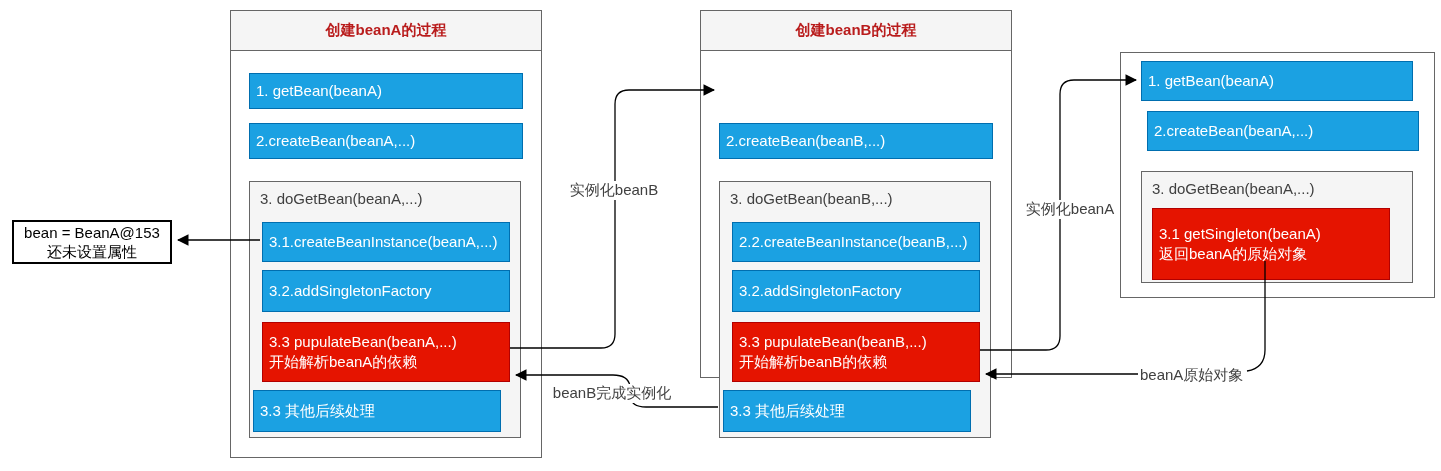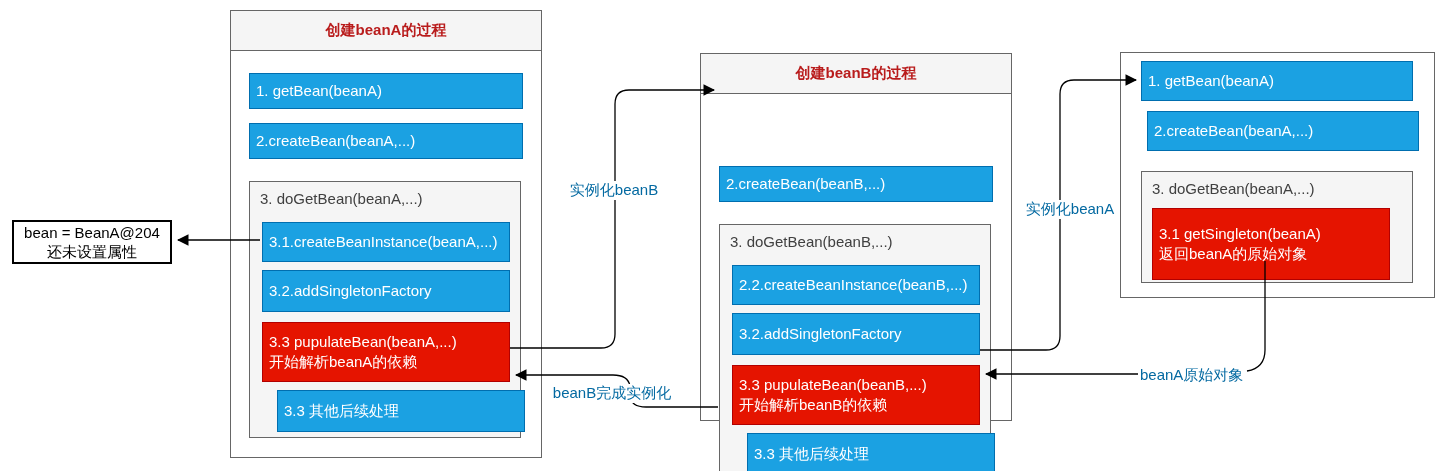--- a/index.html
+++ b/index.html
@@ -58,21 +58,21 @@
     white-space: nowrap;
   }
 
   
   .proc .step1    { left: 18px; top: 62px;  width: 274px; height: 36px; }
   .proc .step2    { left: 18px; top: 112px; width: 274px; height: 36px; }
   .proc .sub3     { left: 18px; top: 170px; width: 272px; height: 257px; }
   .proc .step31   { left: 12px; top: 40px;  width: 248px; height: 40px; }
   .proc .step32   { left: 12px; top: 88px;  width: 248px; height: 42px; }
   .proc .step33   { left: 12px; top: 140px; width: 248px; height: 60px; }
-  .proc .step34   { left: 27px; top: 208px; width: 248px; height: 42px; }
+  .proc .step34   { left: 3px; top: 208px; width: 248px; height: 42px; }
 
   
   .panel-c .step1  { left: 20px; top: 8px;   width: 272px; height: 40px; }
   .panel-c .step2  { left: 26px; top: 58px;  width: 272px; height: 40px; }
   .panel-c .sub3   { left: 20px; top: 118px; width: 272px; height: 112px; }
   .panel-c .step31 { left: 10px; top: 36px;  width: 238px; height: 72px; }
 
   
   .note-box {
     position: absolute;
@@ -96,21 +96,21 @@
     inset: 0;
     width: 1441px;
     height: 471px;
     z-index: 2;
     pointer-events: none;
   }
   .edge-label {
     position: absolute;
     z-index: 3;
     font-size: 15px;
-    color: #0369a1;
+    color: #404040;
     white-space: nowrap;
     background: #ffffff;
     padding: 0 2px;
     pointer-events: none;
   }
   .edge-label.centered { transform: translateX(-50%); }
   .edge-label.bare { background: transparent; }
 </style>
 </head>
 <body>
@@ -124,21 +124,21 @@
     <div class="box blue step31">3.1.createBeanInstance(beanA,...)</div>
     <div class="box blue step32">3.2.addSingletonFactory</div>
     <div class="box red step33">
       <span>3.3 pupulateBean(beanA,...)</span>
       <span>开始解析beanA的依赖</span>
     </div>
     <div class="box blue step34">3.3 其他后续处理</div>
   </div>
 </div>
 
-<div class="panel proc" style="left:700px; top:10px; width:312px; height:368px;margin-top:43px;">
+<div class="panel proc" style="left:700px; top:10px; width:312px; height:368px;">
   <div class="panel-header">创建beanB的过程</div>
   <div class="box blue step2">2.createBean(beanB,...)</div>
   <div class="subpanel sub3">
     <div class="subpanel-label">3. doGetBean(beanB,...)</div>
     <div class="box blue step31">2.2.createBeanInstance(beanB,...)</div>
     <div class="box blue step32">3.2.addSingletonFactory</div>
     <div class="box red step33">
       <span>3.3 pupulateBean(beanB,...)</span>
       <span>开始解析beanB的依赖</span>
     </div>
@@ -152,21 +152,21 @@
   <div class="subpanel sub3">
     <div class="subpanel-label">3. doGetBean(beanA,...)</div>
     <div class="box red step31">
       <span>3.1 getSingleton(beanA)</span>
       <span>返回beanA的原始对象</span>
     </div>
   </div>
 </div>
 
 <div class="note-box">
-  <span>bean = BeanA@204</span>
+  <span>bean = BeanA@153</span>
   <span>还未设置属性</span>
 </div>
 
 <svg class="edges" viewBox="0 0 1441 471" xmlns="http://www.w3.org/2000/svg">
   <defs>
     <marker id="arrow" viewBox="0 0 10 10" refX="9" refY="5" markerWidth="9" markerHeight="9" orient="auto-start-reverse">
       <path d="M 0 0 L 10 5 L 0 10 z" fill="#000000"></path>
     </marker>
   </defs>
 

